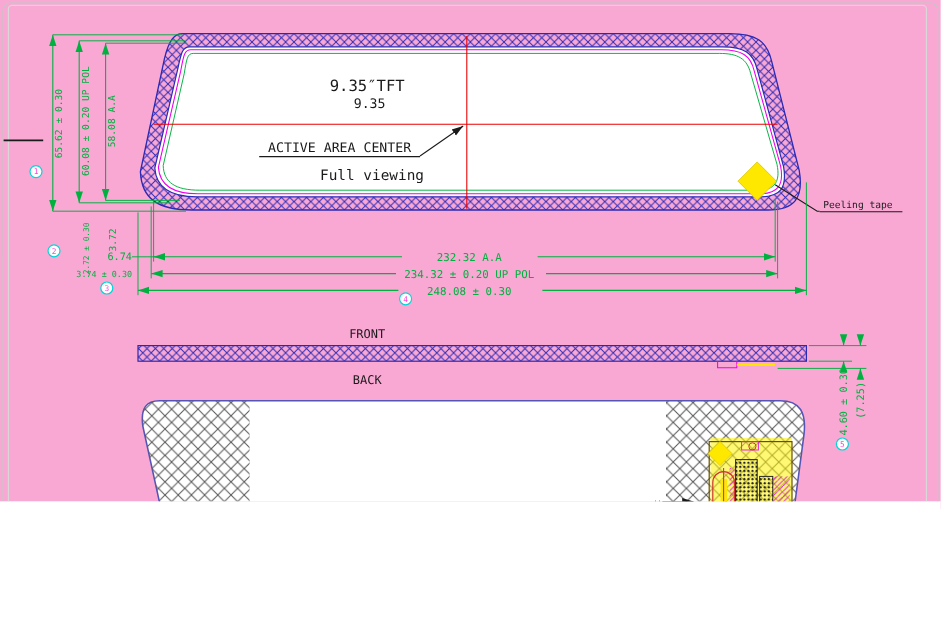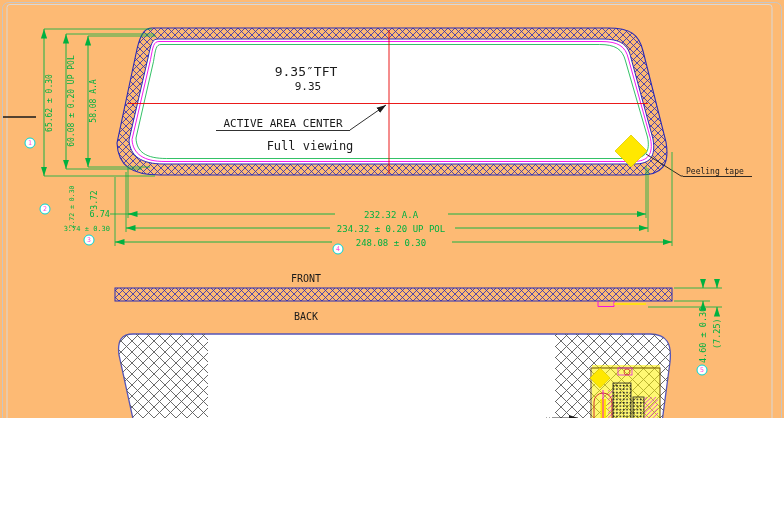--- a/index.html
+++ b/index.html
@@ -1,16 +1,16 @@
 <!DOCTYPE html>
 <html><head>
 <meta charset="utf-8">
 <style>
   html,body{margin:0;padding:0;background:#fff;}
-  .stage{width:784px;height:418px;position:relative;background:#fdba74;overflow:hidden;}
+  .stage{width:784px;height:418px;position:relative;background:#f9a8d4;overflow:hidden;}
   svg{display:block;}
   text{font-family:"DejaVu Sans Mono","Liberation Mono",monospace;}
   .dimtxt{fill:#00b140;}
   .blktxt{fill:#1a1a1a;}
   .dimline{stroke:#00b140;stroke-width:0.9;fill:none;}
   .extline{stroke:#00b140;stroke-width:0.8;fill:none;}
   .redline{stroke:#e80000;stroke-width:0.9;fill:none;}
   .magline{stroke:#ee00ee;stroke-width:0.9;fill:none;}
   .blkline{stroke:#1a1a1a;stroke-width:0.9;fill:none;}
   .balloon{stroke:#00d6d6;stroke-width:1;fill:#ffffff;}

